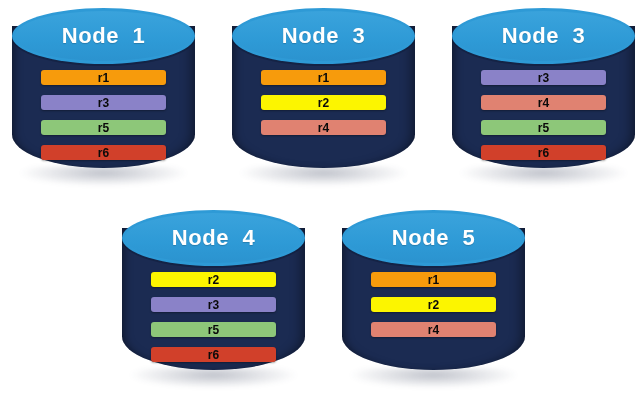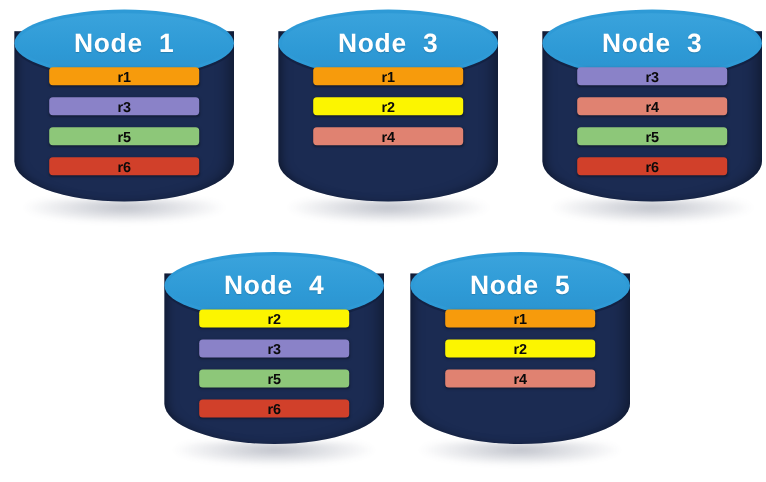--- a/index.html
+++ b/index.html
@@ -87,21 +87,21 @@
     letter-spacing: 0.6px;
     z-index: 3;
     text-shadow: 0 1px 1px rgba(0,0,0,0.18);
     white-space: pre;
   }
 
   
   .bars {
     position: absolute;
     left: 0;
-    top: 42px;
+    top: 56px;
     width: 183px;
     z-index: 4;
     padding: 6px 0 0 0;
     box-sizing: border-box;
   }
 
   .bar {
     position: relative;
     height: 15px;
     margin: 0 auto 10px auto;
@@ -156,21 +156,21 @@
         <div class="cyl-top-inner"></div>
       </div>
       <div class="node-title">Node  3</div>
       <div class="bars">
         <div class="bar" style="background: rgb(138, 130, 200);">r3</div>
         <div class="bar" style="background: rgb(224, 130, 113);">r4</div>
         <div class="bar" style="background: rgb(141, 199, 121);">r5</div>
         <div class="bar" style="background: rgb(209, 64, 42);">r6</div>
       </div>
     </div>
-    <div class="node" style="left: 122px; top: 210px; margin-left: 15px;">
+    <div class="node" style="left: 122px; top: 210px;">
       <div class="cyl-shadow"></div>
       <div class="cyl-body"></div>
       <div class="cyl-top">
         <div class="cyl-top-inner"></div>
       </div>
       <div class="node-title">Node  4</div>
       <div class="bars">
         <div class="bar" style="background: rgb(252, 245, 0);">r2</div>
         <div class="bar" style="background: rgb(138, 130, 200);">r3</div>
         <div class="bar" style="background: rgb(141, 199, 121);">r5</div>

